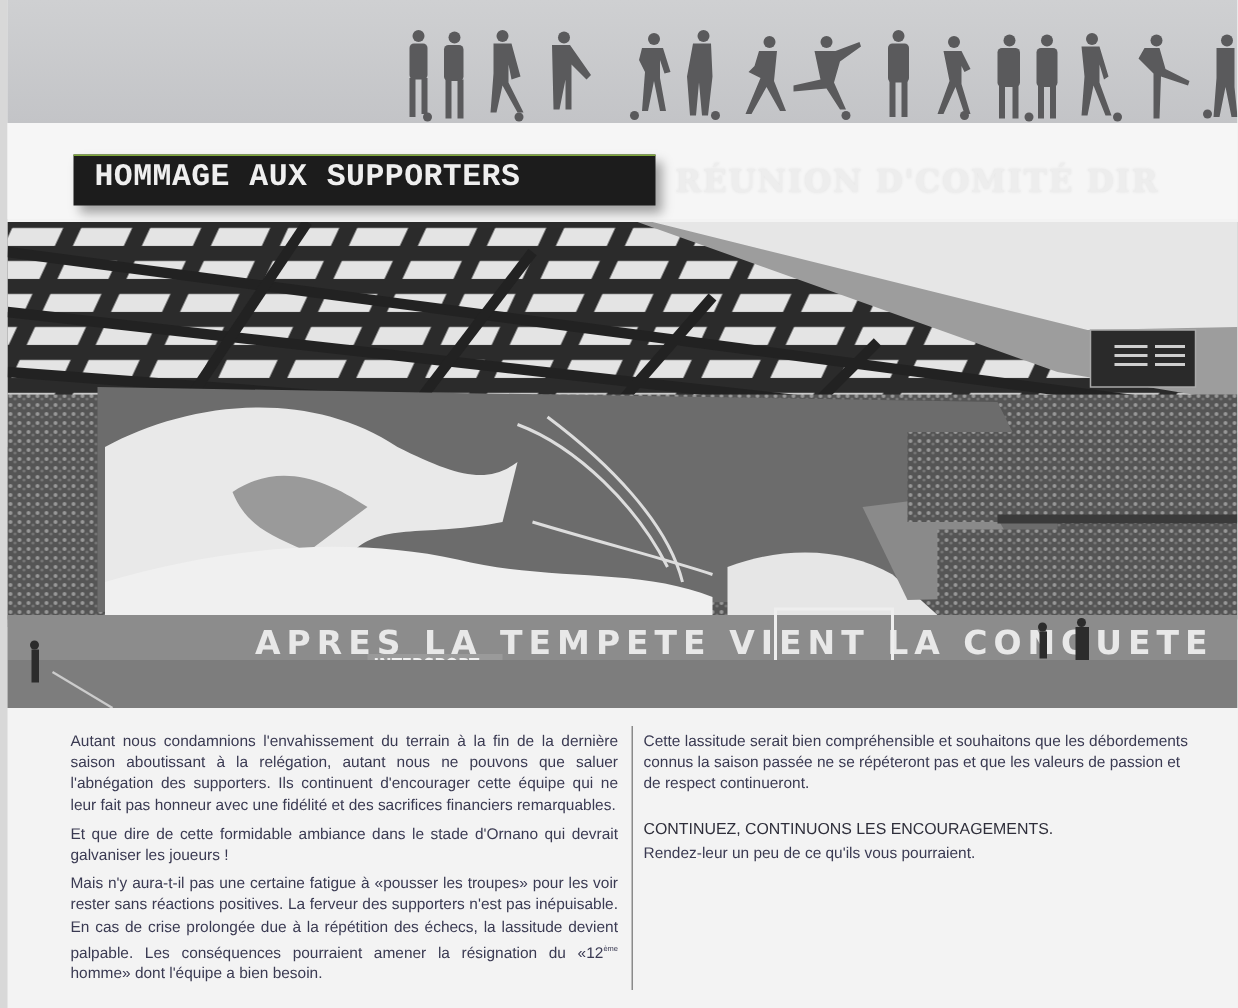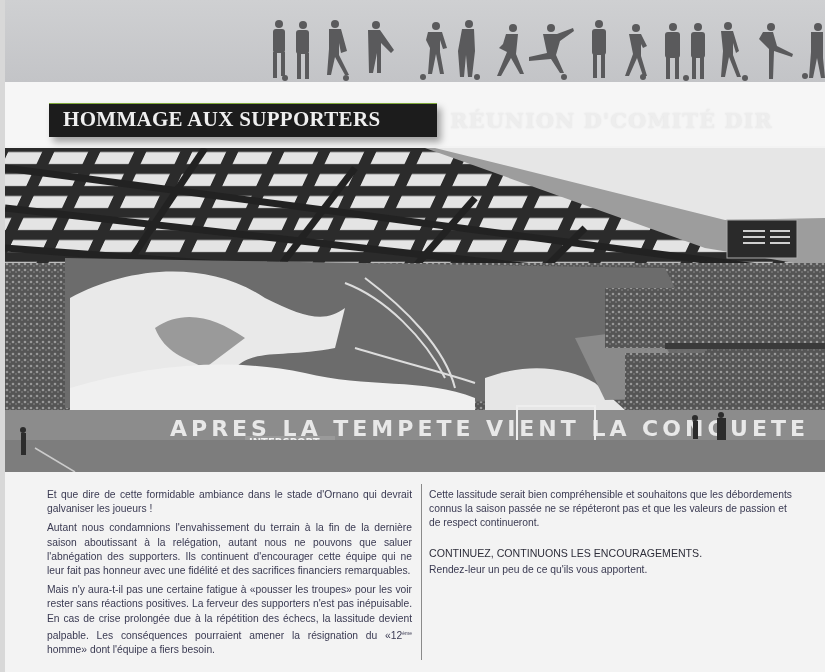--- a/index.html
+++ b/index.html
@@ -25,21 +25,21 @@
   
   .title-area { position: absolute; left: 5px; top: 82px; width: 820px; height: 64px; background: #f6f6f6; }
   .title-bar {
     position: absolute; left: 49px; top: 103px; width: 388px; height: 33px;
     background: #1c1c1c;
     box-shadow: 4px 5px 7px rgba(0,0,0,0.35);
     border-top: 1px solid #7fa83a;
   }
   .title-text {
     position: absolute; left: 14px; top: 3px;
-    font-family: Liberation Serif, serif; font-weight: bold; font-size: 21px;
+    font-family: Liberation Mono, monospace; font-weight: bold; font-size: 21px;
     color: #efefef; letter-spacing: 0.3px; white-space: nowrap;
   }
   .ghost-title {
     position: absolute; left: 450px; top: 108px;
     font-family: "DejaVu Serif", serif; font-weight: bold; font-size: 21px;
     color: #ededed; text-shadow: 0 0 2px #e2e2e2; letter-spacing: 1px; white-space: nowrap;
   }
 
   
   .photo {
@@ -210,27 +210,27 @@
           <circle cx="690" cy="270" r="3"></circle>
         <rect x="712" y="270" width="9" height="22"></rect>
           <circle cx="716" cy="267" r="3"></circle>
         <rect x="16" y="285" width="5" height="22"></rect>
           <circle cx="18" cy="282" r="3"></circle>
       </g>
     </svg>
   </div>
 
   <div class="col col-left">
+    <p>Autant nous condamnions l'envahissement du terrain à la fin de la dernière saison aboutissant à la relégation, autant nous ne pouvons que saluer l'abnégation des supporters. Ils continuent d'encourager cette équipe qui ne leur fait pas honneur avec une fidélité et des sacrifices financiers remarquables.</p>
     <p>Et que dire de cette formidable ambiance dans le stade d'Ornano qui devrait galvaniser les joueurs !</p>
-    <p>Autant nous condamnions l'envahissement du terrain à la fin de la dernière saison aboutissant à la relégation, autant nous ne pouvons que saluer l'abnégation des supporters. Ils continuent d'encourager cette équipe qui ne leur fait pas honneur avec une fidélité et des sacrifices financiers remarquables.</p>
-    <p><span>Mais n'y aura-t-il pas une certaine fatigue à «pousser les troupes» pour les voir rester sans réactions positives. La ferveur des supporters n'est pas inépuisable. En cas de crise prolongée due à la répétition des échecs, la lassitude devient palpable. Les conséquences pourraient amener la résignation du «12</span><sup>ème</sup><span> homme» dont l'équipe a fiers besoin.</span></p>
+    <p><span>Mais n'y aura-t-il pas une certaine fatigue à «pousser les troupes» pour les voir rester sans réactions positives. La ferveur des supporters n'est pas inépuisable. En cas de crise prolongée due à la répétition des échecs, la lassitude devient palpable. Les conséquences pourraient amener la résignation du «12</span><sup>ème</sup><span> homme» dont l'équipe a bien besoin.</span></p>
   </div>
 
   <div class="divider"></div>
 
   <div class="col col-right">
     <p>Cette lassitude serait bien compréhensible et souhaitons que les débordements connus la saison passée ne se répéteront pas et que les valeurs de passion et de respect continueront.</p>
     <p class="subhead">CONTINUEZ, CONTINUONS LES ENCOURAGEMENTS.</p>
-    <p>Rendez-leur un peu de ce qu'ils vous apportent.</p>
+    <p>Rendez-leur un peu de ce qu'ils vous pourraient.</p>
   </div>
 
   <div class="signature">J. HUE</div>
 </div>
 
 </body></html>

